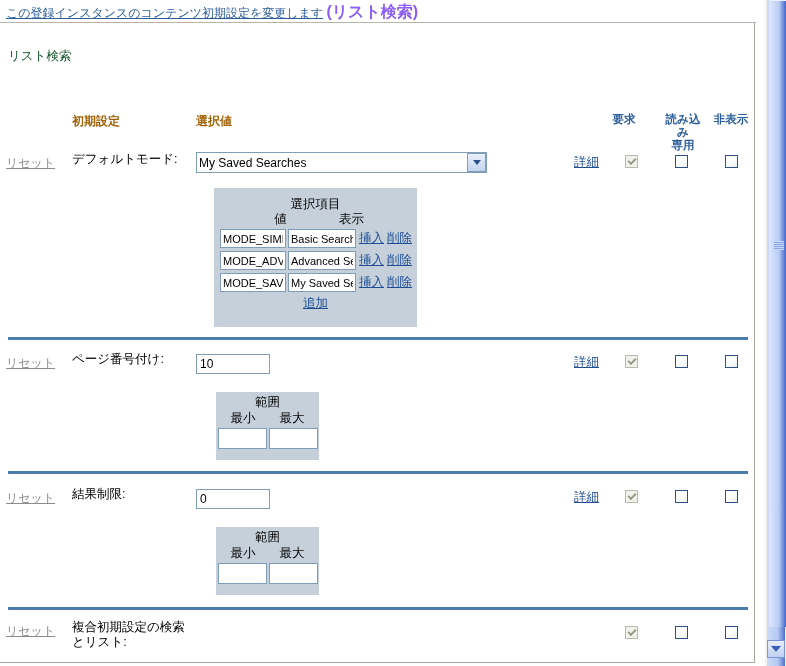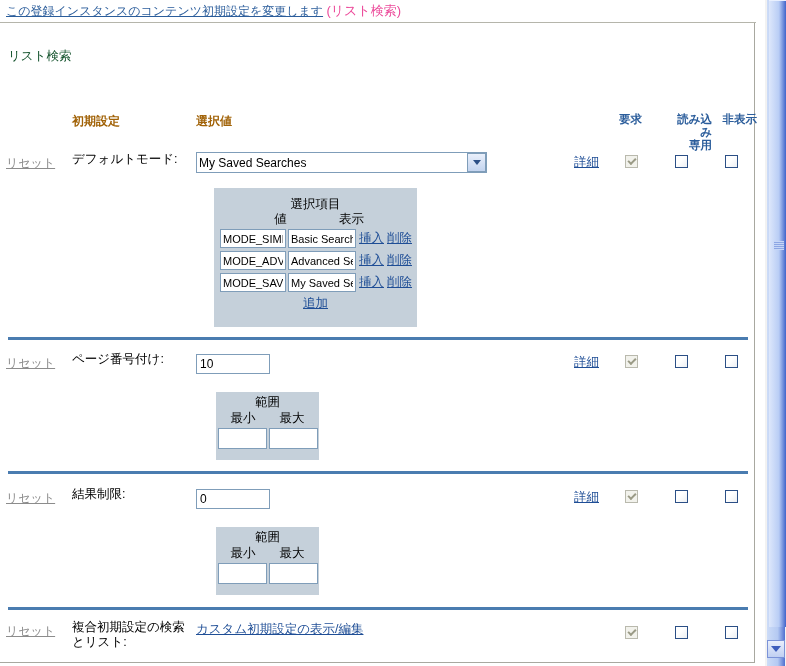--- a/index.html
+++ b/index.html
@@ -27,23 +27,24 @@
     height: 18px;
   }
   .title-link {
     color: #2b5d9b;
     font-size: 12px;
     text-decoration: underline;
     white-space: nowrap;
     cursor: pointer;
   }
   .title-sub {
-    color: #ec4899;
-    font-size: 13px;
+    color: #8b5cf6;
+    font-size: 16px;
     text-decoration: none;
+    font-weight: bold;
   }
   .top-rule {
     position: absolute;
     left: 0px;
     top: 22px;
     width: 756px;
     height: 1px;
     background: #b5b5ab;
   }
 
@@ -76,21 +77,21 @@
     font-weight: bold;
     color: #a16207;
     font-size: 12px;
     white-space: nowrap;
   }
   .col-head-center {
     position: absolute;
     font-weight: bold;
     color: #2b5d9b;
     font-size: 11.5px;
-    text-align: right;
+    text-align: center;
     line-height: 13px;
   }
 
   
   .row-divider {
     position: absolute;
     left: 8px;
     width: 740px;
     height: 3px;
     background: #4a7cb0;
@@ -475,21 +476,20 @@
     <div class="range-inputs">
       <input value="" style="">
       <input value="" style="">
     </div>
   </div>
 
   <div class="row-divider" style="top:607px;"></div>
 
   <div class="reset-link" style="top:623px;">リセット</div>
   <div class="field-label" style="top:620px; width:118px;">複合初期設定の検索とリスト:</div>
-  <div class="custom-link" style="top:621px;">カスタム初期設定の表示/編集</div>
   <div class="cbox checked disabled" style="left:625px; top:626px;"></div>
   <div class="cbox" style="left:675px; top:626px;"></div>
   <div class="cbox" style="left:725px; top:626px;"></div>
 
   <div class="scrollbar">
     <div class="scroll-track">
       <div class="scroll-thumb">
         <div class="scroll-grip"></div>
       </div>
     </div>

